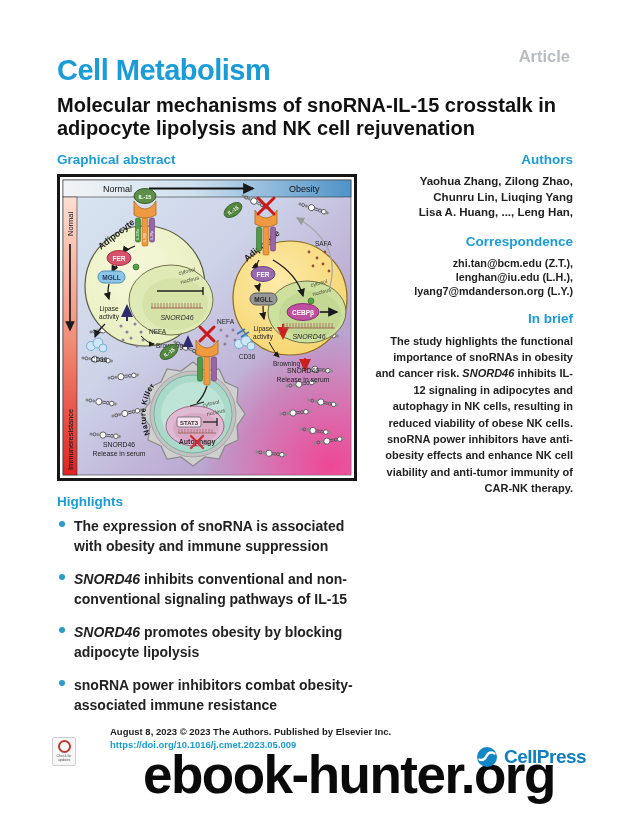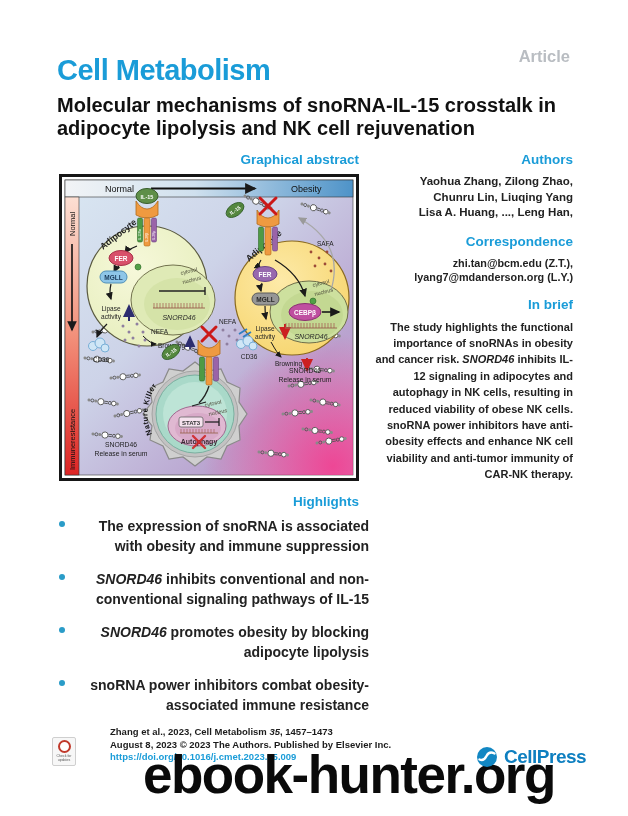--- a/index.html
+++ b/index.html
@@ -3,21 +3,21 @@
 <meta charset="utf-8">
 <style>
   html,body{margin:0;padding:0;background:#e9e9e9;}
   .page{position:relative;width:628px;height:816px;background:#ffffff;overflow:hidden;
         font-family:"Liberation Sans",sans-serif;color:#1a1a1a;}
   
   .article-label{position:absolute;top:47px;right:58px;font-size:16.5px;font-weight:700;color:#b9bdc2;}
   .journal{position:absolute;left:57px;top:54px;font-size:29px;font-weight:700;color:#1a9cd8;letter-spacing:-0.5px;}
   .title{position:absolute;left:57px;top:94px;width:520px;font-size:20px;line-height:23px;font-weight:700;color:#111;}
   
-  .left-col{position:absolute;left:57px;top:152px;width:302px;text-align:right;}
+  .left-col{position:absolute;left:57px;top:152px;width:302px;}
   .right-col{position:absolute;left:371px;top:152px;width:202px;text-align:right;}
   .sec-h{font-size:13.5px;font-weight:700;color:#1a9cd8;margin:0 0 7px 0;}
   .authors-lines div{font-size:11.5px;font-weight:700;line-height:15.5px;color:#222;margin-left:14px;}
   .corr-lines div{font-size:10.8px;font-weight:700;line-height:14px;color:#222;}
   .gap13{height:13px;}
   .inbrief{font-size:11px;font-weight:600;line-height:16.4px;color:#222;width:202px;}
   .inbrief i{font-style:italic;}
   
   .hl-list{list-style:none;margin:6px 0 0 0;padding:0;}
   .hl-list li{position:relative;padding-left:17px;margin-bottom:13px;font-size:14px;
@@ -329,33 +329,33 @@
     <div class="sec-h">Authors</div>
     <div class="authors-lines">
       <div>Yaohua Zhang, Zilong Zhao,</div>
       <div>Chunru Lin, Liuqing Yang</div>
       <div>Lisa A. Huang, ..., Leng Han,</div>
     </div>
     <div class="gap13"></div>
     <div class="sec-h">Correspondence</div>
     <div class="corr-lines">
       <div>zhi.tan@bcm.edu (Z.T.),</div>
+      <div>lenghan@iu.edu (L.H.),</div>
       <div>lyang7@mdanderson.org (L.Y.)</div>
     </div>
     <div class="gap13"></div>
     <div class="sec-h">In brief</div>
     <div class="inbrief"><span>The study highlights the functional importance of snoRNAs in obesity and cancer risk. </span><i>SNORD46</i><span> inhibits IL-12 signaling in adipocytes and autophagy in NK cells, resulting in reduced viability of obese NK cells. snoRNA power inhibitors have anti-obesity effects and enhance NK cell viability and anti-tumor immunity of CAR-NK therapy.</span></div>
   </div>
 
   <div class="badge">
     <div class="ring"></div>
     <div class="cap">Check for updates</div>
   </div>
   <div class="citation">
-    <div><span>Zhang et al., 2023, Cell Metabolism </span><i>35</i><span>, 1457–1473</span></div>
     <div>August 8, 2023 © 2023 The Authors. Published by Elsevier Inc.</div>
     <div><a class="doi" href="#">https://doi.org/10.1016/j.cmet.2023.05.009</a></div>
   </div>
   <div class="cellpress">
     <svg width="22" height="22" viewBox="0 0 22 22">
       <circle cx="11" cy="11" r="10" fill="#1287c3"></circle>
       <path d="M3.5,13.5 C7,15 9,13 10.5,10 C12,7 14.5,5.5 18.5,7.5" stroke="#ffffff" stroke-width="2.4" fill="none" stroke-linecap="round"></path>
     </svg>
     <span class="cp-text">CellPress</span>
   </div>

